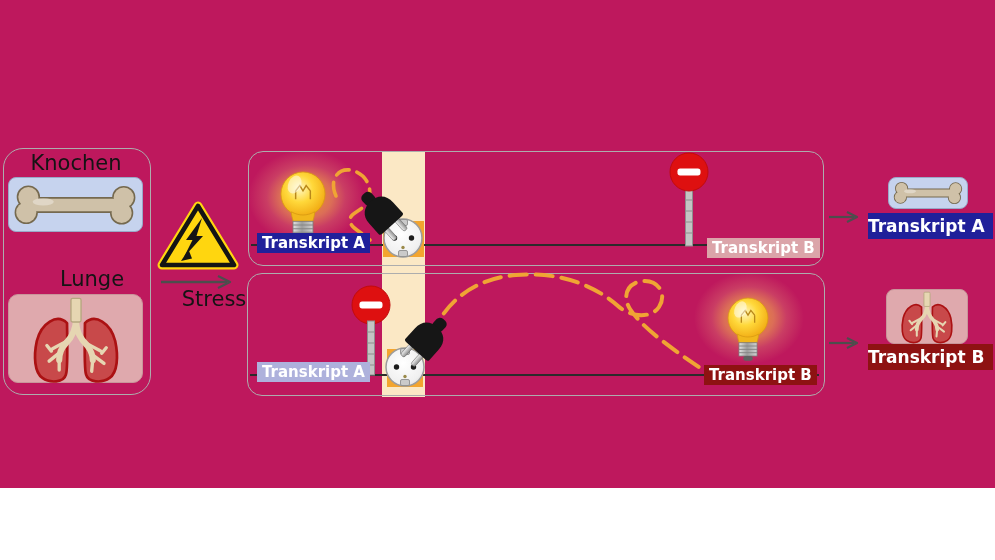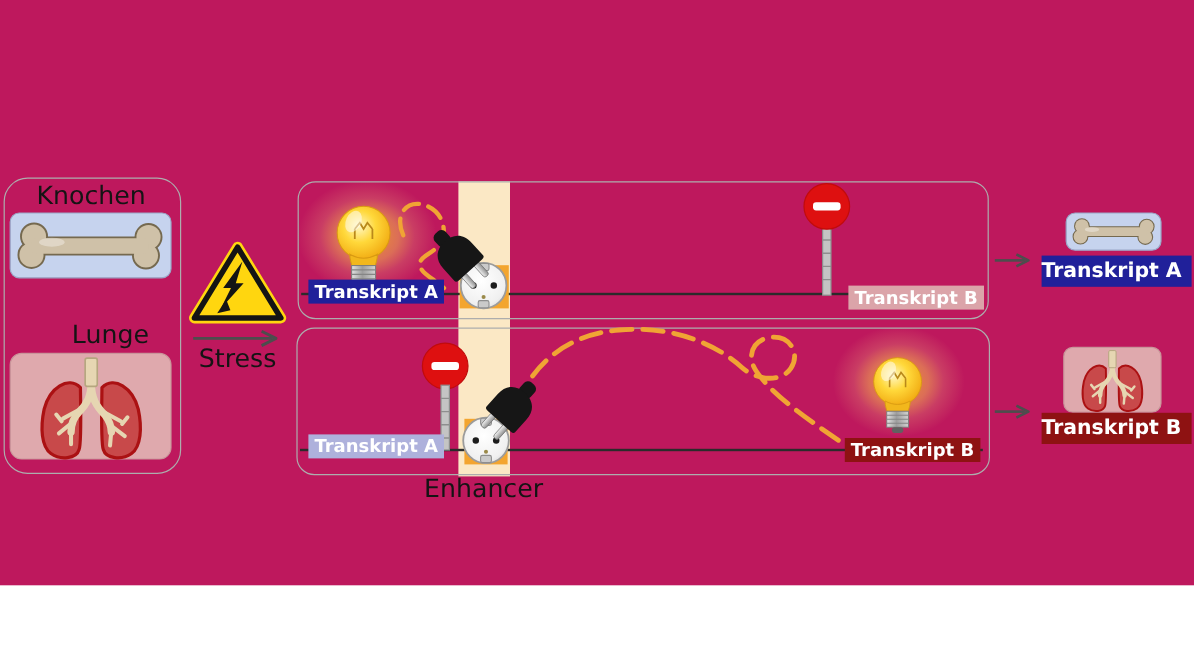--- a/index.html
+++ b/index.html
@@ -140,21 +140,21 @@
   <svg class="abs" style="left:156px;top:199px;" width="84" height="72">
     <path d="M42,7 L78,66 L6,66 Z" fill="#ffd60f" stroke="#ffd60f" stroke-width="9" stroke-linejoin="round"></path>
     <path d="M42,7 L78,66 L6,66 Z" fill="#ffd60f" stroke="#141414" stroke-width="4.6" stroke-linejoin="round"></path>
     <polygon points="46,19 30,41 36.5,41 28,58 47,37 40.5,37" fill="#141414"></polygon>
     <polygon points="25,62 32.5,50.5 36,59.5" fill="#141414"></polygon>
   </svg>
   <svg class="abs" style="left:160px;top:274px;" width="78" height="16">
     <line x1="1" y1="8" x2="67" y2="8" stroke="#4d4d4d" stroke-width="2.4"></line>
     <polyline points="58,2 70,8 58,14" fill="none" stroke="#4d4d4d" stroke-width="2.4" stroke-linejoin="round"></polyline>
   </svg>
-  <div class="caption" style="left:156px;top:287px;width:84px;">Stress</div>
+  <div class="caption" style="left:172px;top:287px;width:84px;">Stress</div>
 
   <div class="band" style="left:382px;top:151px;width:43px;height:246px;"></div>
 
   <div class="panel" style="left:248px;top:151px;width:574px;height:113px;"></div>
   <div class="gene-line" style="left:251px;top:244px;width:567px;"></div>
 
   <div class="glow" style="left:248px;top:150px;width:116px;height:94px;"></div>
   <svg class="abs" style="left:253px;top:142px;" width="100" height="110">
     <use href="#bulbShape" transform="translate(50,52) scale(1.05)"></use>
   </svg>
@@ -202,21 +202,20 @@
   </svg>
 
   <div class="glow" style="left:694px;top:272px;width:110px;height:92px;"></div>
   <svg class="abs" style="left:700px;top:272px;" width="96" height="100">
     <use href="#bulbShape" transform="translate(48,46) scale(0.95)"></use>
   </svg>
 
   <div class="chip bg-a-off" style="left:257px;top:362px;">Transkript A</div>
   <div class="chip bg-b-on" style="left:704px;top:365px;">Transkript B</div>
 
-  <div class="caption" style="left:328px;top:395px;width:150px;">Enhancer</div>
 
   <svg class="abs" style="left:829px;top:209px;" width="34" height="16">
     <line x1="0" y1="8" x2="25" y2="8" stroke="#4d4d4d" stroke-width="2.2"></line>
     <polyline points="18,3 28,8 18,13" fill="none" stroke="#4d4d4d" stroke-width="2.2" stroke-linejoin="round"></polyline>
   </svg>
   <div class="imgbox bone-box" style="left:888px;top:177px;width:78px;height:30px;">
     <svg width="78" height="30">
       <use href="#boneShape" transform="translate(39,15) scale(0.6)"></use>
     </svg>
   </div>

